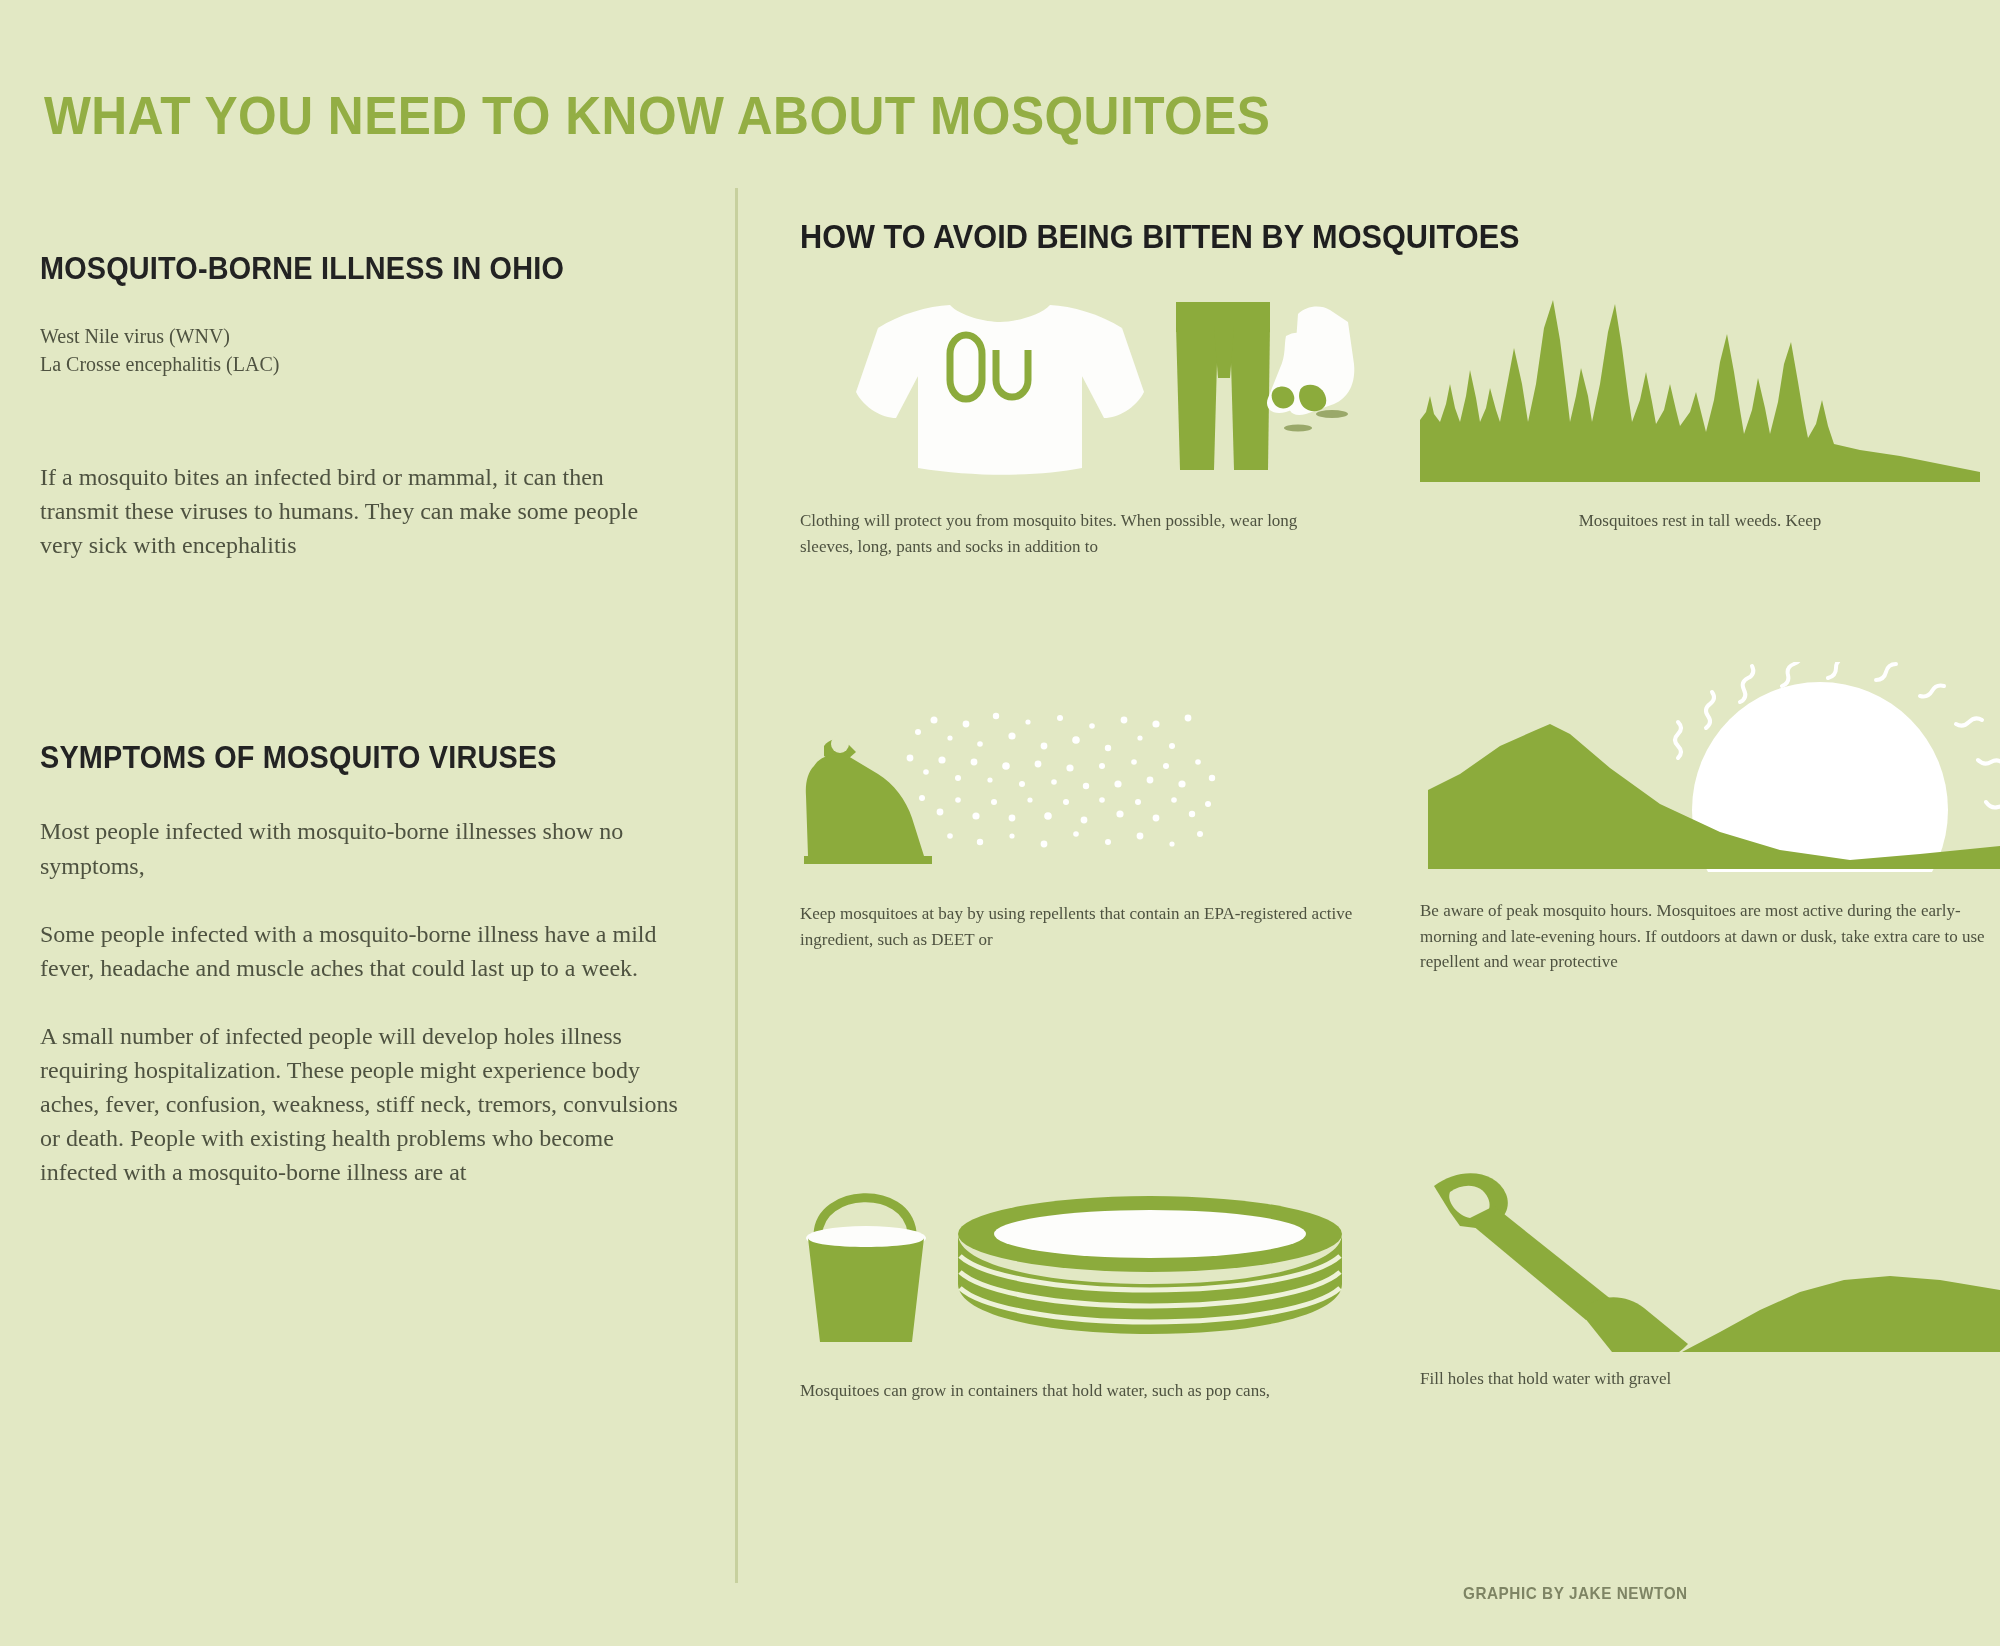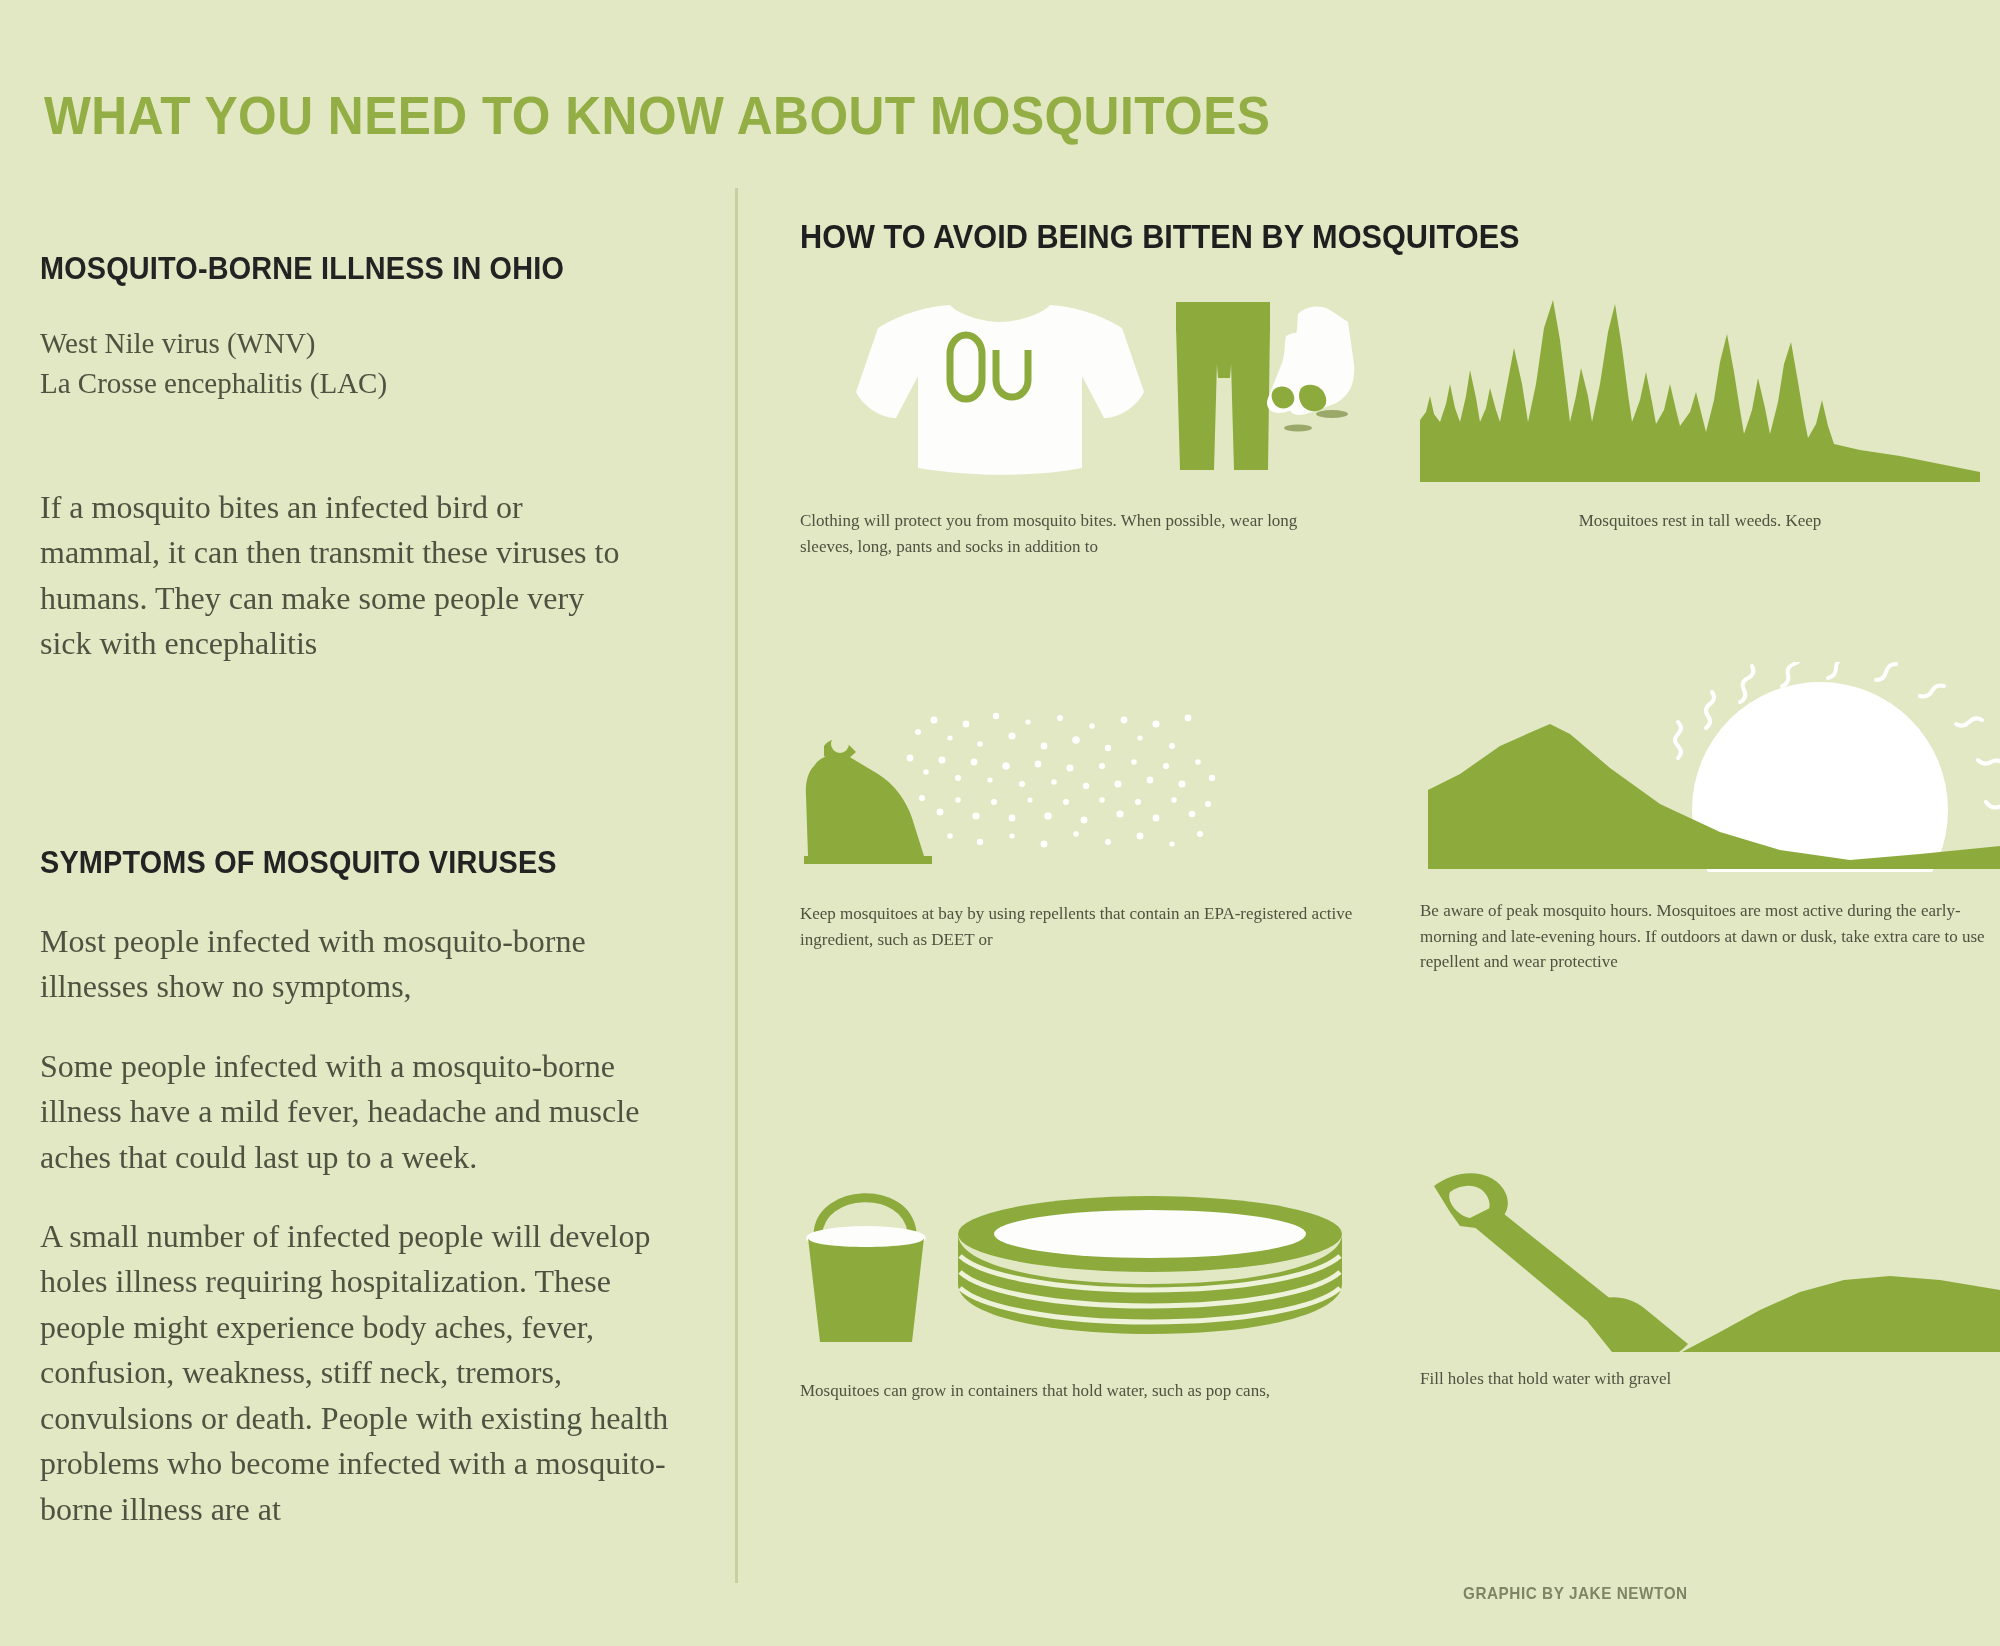--- a/index.html
+++ b/index.html
@@ -61,26 +61,26 @@
     font-weight: bold;
     font-size: 31px;
     letter-spacing: 0.2px;
     color: #232323;
     transform: scaleX(0.93);
     transform-origin: left center;
     white-space: nowrap;
   }
   .left-list {
     margin-top: 36px;
-    font-size: 29px;
+    font-size: 20px;
     line-height: 1.38;
     color: #4e5240;
   }
   .para {
-    font-size: 32px;
+    font-size: 24px;
     line-height: 1.42;
     color: #4e5240;
   }
   .left-intro { margin-top: 82px; width: 600px; }
 
   .sec-head-2 { margin-top: 178px; }
   .sym-p1 { margin-top: 38px; width: 640px; }
   .sym-p2 { margin-top: 34px; width: 650px; }
   .sym-p3 { margin-top: 34px; width: 650px; }
 

